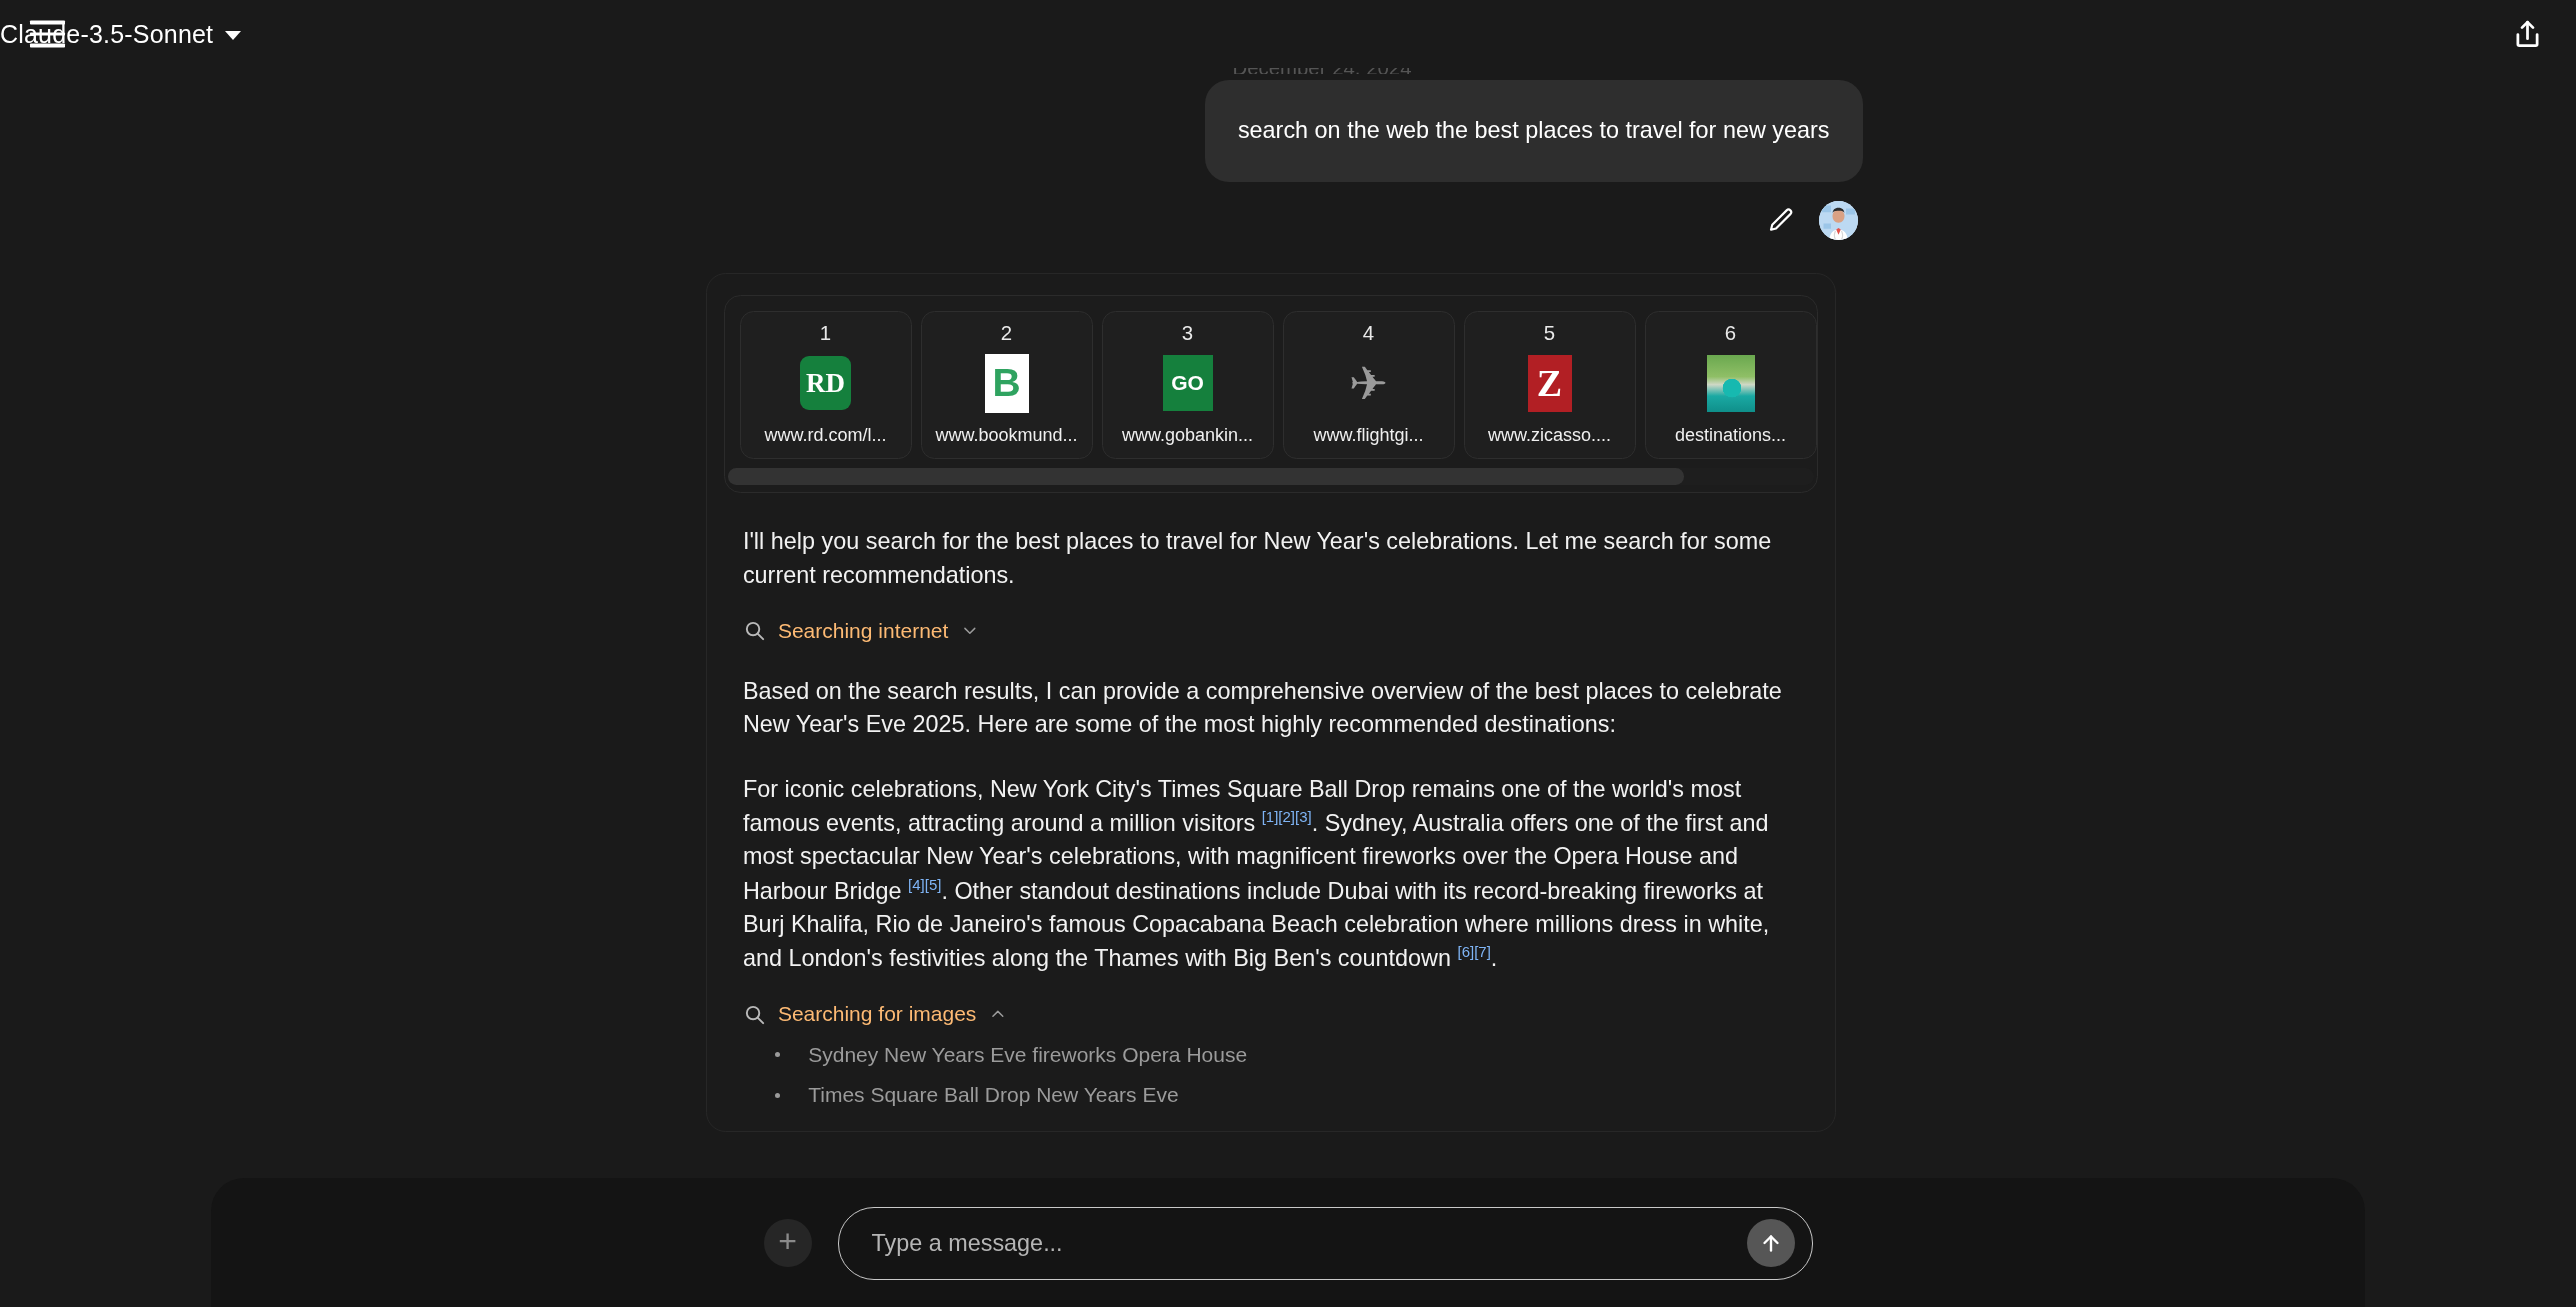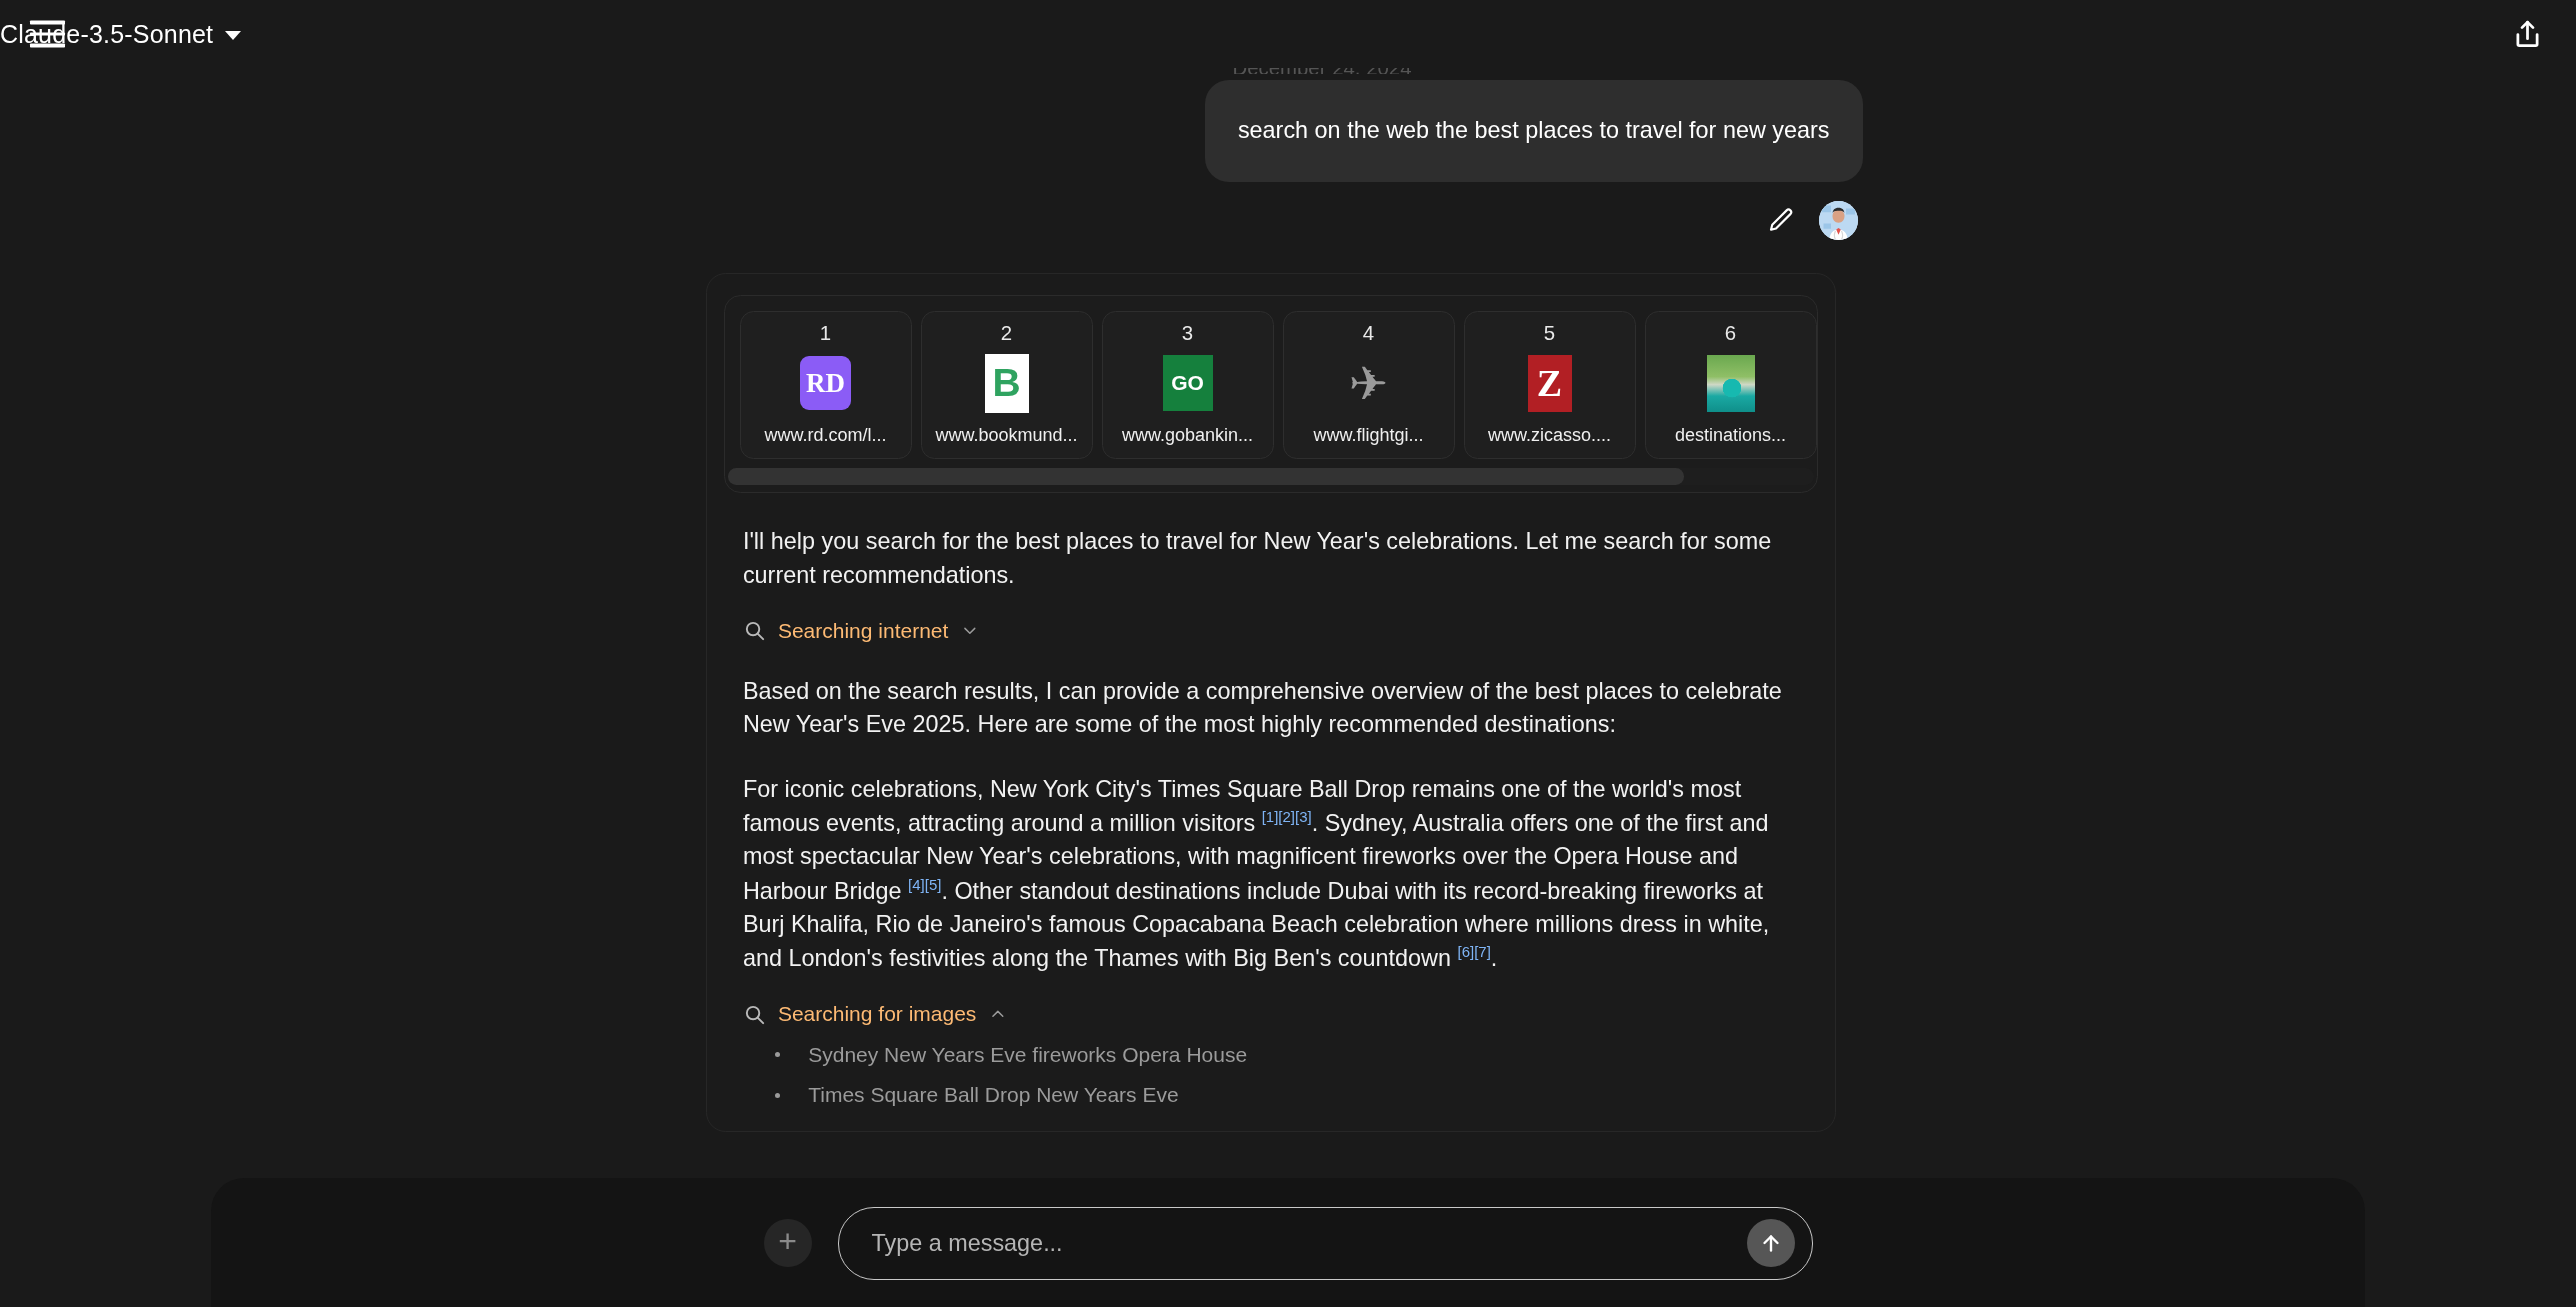--- a/index.html
+++ b/index.html
@@ -191,21 +191,21 @@
   .src-url {
     color: #f0f0f0;
     font-size: 18px;
     white-space: nowrap;
     overflow: hidden;
     max-width: 159px;
     text-align: center;
   }
   
   .lg-rd {
-    width: 51px; height: 54px; background: #8b5cf6; border-radius: 9px;
+    width: 51px; height: 54px; background: #15803d; border-radius: 9px;
     color:#fff; font-family: "Liberation Serif", serif; font-weight: bold;
     font-size: 27px; display:flex; align-items:center; justify-content:center;
   }
   .lg-bm {
     width: 44px; height: 59px; background: #ffffff;
     display:flex; align-items:center; justify-content:center;
   }
   .lg-bm i {
     font-style: normal; color: #2fa360; font-weight: bold;
     font-size: 39px; font-family:"Liberation Sans", sans-serif;

